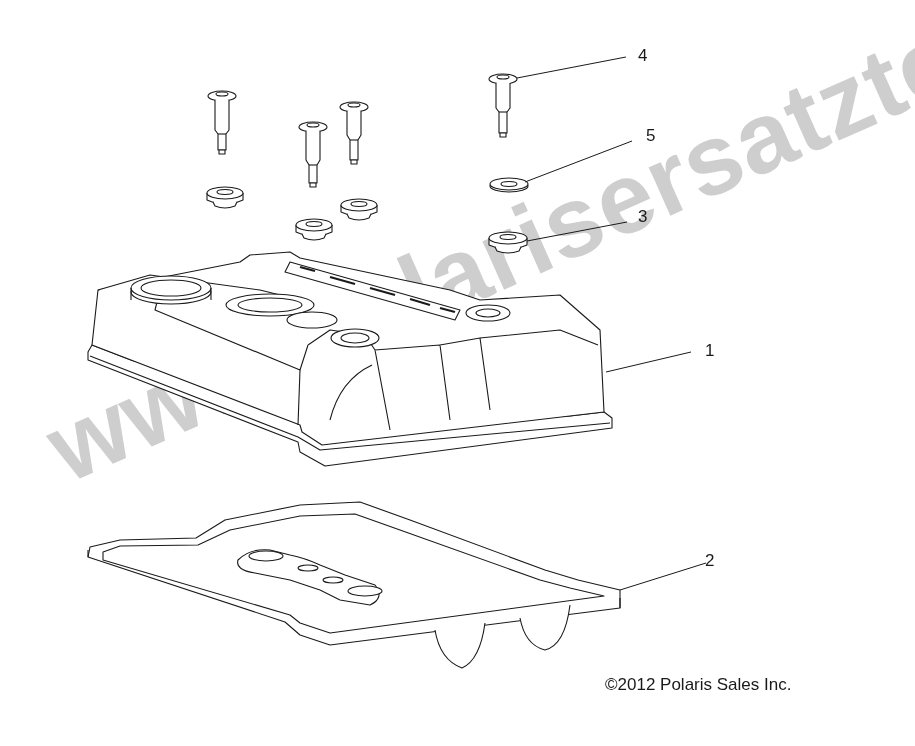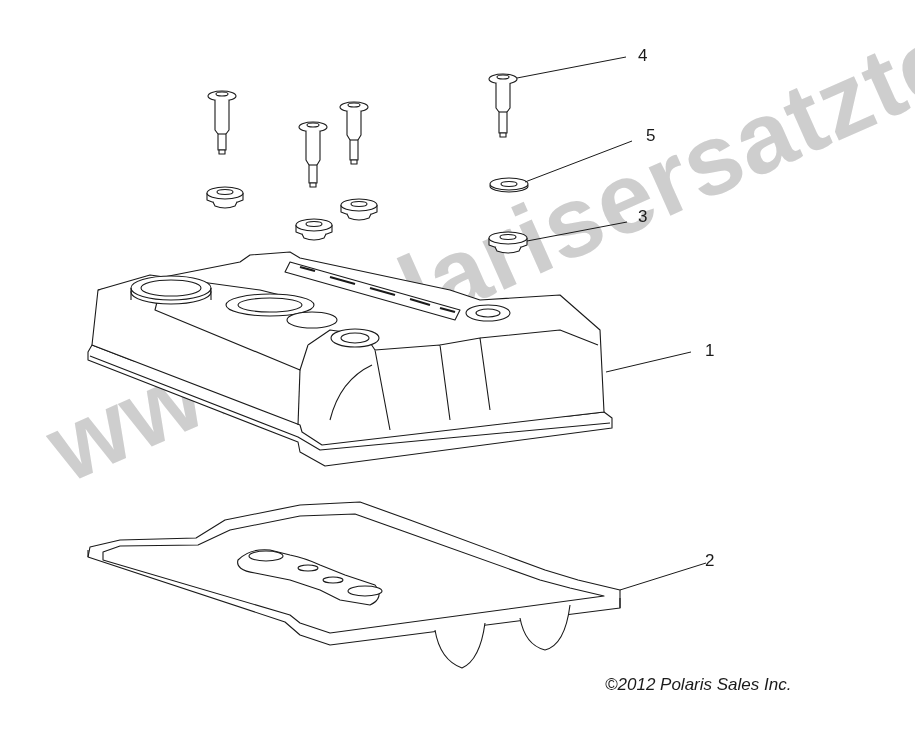--- a/index.html
+++ b/index.html
@@ -1,20 +1,20 @@
 <!DOCTYPE html>
 <html><head>
 <meta charset="utf-8">
 <style>
   html, body { margin: 0; padding: 0; background: #ffffff; }
   body { width: 915px; height: 746px; position: relative; overflow: hidden; font-family: "Liberation Sans", sans-serif; }
   .canvas { position: absolute; left: 0; top: 0; width: 915px; height: 746px; }
   svg.drawing { position: absolute; left: 0; top: 0; }
   .callout { position: absolute; font-family: "Liberation Sans", sans-serif; font-size: 17px; color: #1a1a1a; line-height: 1; }
-  .copyright { position: absolute; left: 605px; top: 675px; font-family: "Liberation Sans", sans-serif; font-size: 17px; color: #1a1a1a; white-space: nowrap; font-style: italic; }
+  .copyright { position: absolute; left: 605px; top: 675px; font-family: "Liberation Sans", sans-serif; font-size: 17px; color: #1a1a1a; white-space: nowrap; }
   .watermark { position: absolute; left: 30px; top: 400px; font-family: "Liberation Sans", sans-serif; font-weight: bold; font-size: 100px; color: #c6c6c6; opacity: 0.85; transform-origin: left top; transform: rotate(-24deg); white-space: nowrap; letter-spacing: 1px; pointer-events: none; }
 </style>
 </head>
 <body>
 
 <div class="canvas">
 
   <div class="watermark">www.polarisersatzteile.de</div>
 
   <svg class="drawing" width="915" height="746" viewBox="0 0 915 746">

